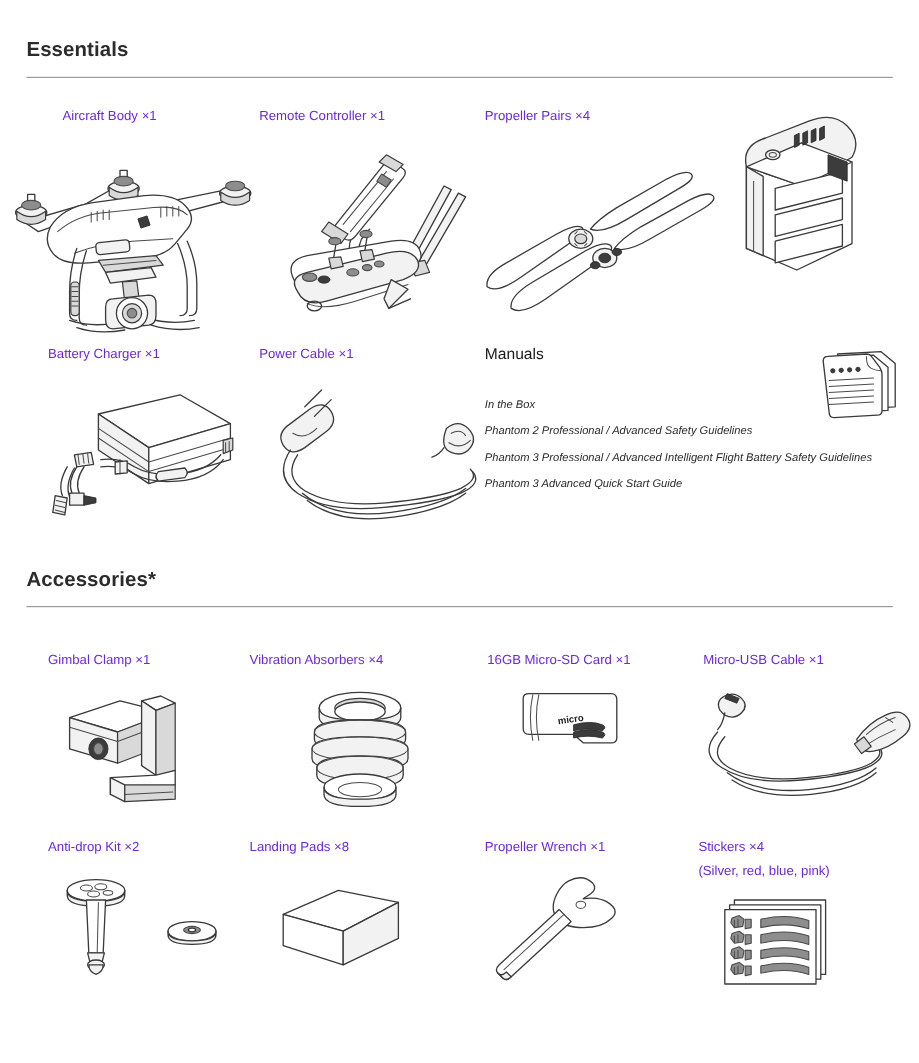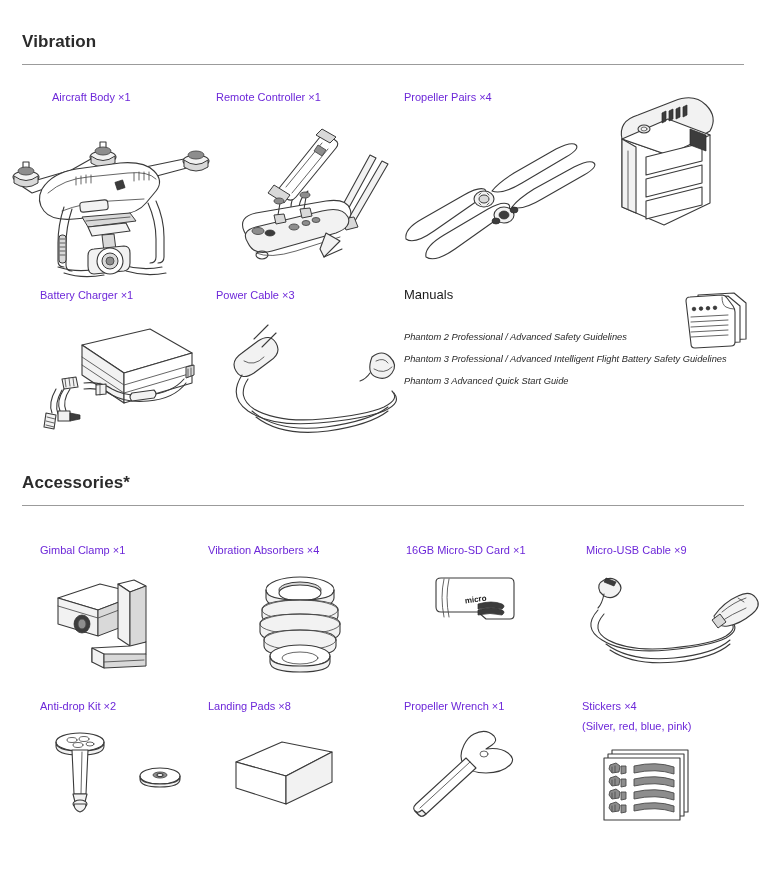--- a/index.html
+++ b/index.html
@@ -50,21 +50,21 @@
   .manual-list .manual-line{margin-bottom:9px;}
   .doc-icon{position:absolute;right:0;top:4px;}
   .sd-txt{font-size:8px;font-weight:bold;fill:#1c1c1c;font-family:"Liberation Sans",sans-serif;}
 </style>
 </head>
 <body>
 
 <div class="page">
 
   <div class="section" style="padding-top:32px;">
-    <div class="section-title">Vibration</div>
+    <div class="section-title">Essentials</div>
     <div class="rule"></div>
 
     <div class="grid" style="margin-top:22px;">
 
       <div class="cell" style="width:196px;">
         <div class="cap" style="padding-left:34px;">Aircraft Body ×1</div>
         <div class="art" style="height:160px;margin-top:8px;">
           <svg width="200" height="160" viewBox="0 0 200 160" style="margin-left:-12px;">
 
             <path class="ln" d="M14 70 L62 56 L72 62 L26 78 Z"></path>
@@ -262,21 +262,21 @@
             <path class="fl-l" d="M24 94 l12 0 l0 10 l-12 0 Z"></path>
             <path class="fl-k" d="M36 96 l10 2 l0 4 l-10 2 Z"></path>
 
             <path class="fl-l" d="M12 96 l10 2 l-2 14 l-10 -2 Z"></path>
             <path class="ln-t" d="M13 100 l8 2 M12 104 l8 2 M12 108 l8 2"></path>
           </svg>
         </div>
       </div>
 
       <div class="cell" style="width:190px;">
-        <div class="cap" style="padding-left:2px;">Power Cable ×3</div>
+        <div class="cap" style="padding-left:2px;">Power Cable ×1</div>
         <div class="art" style="height:130px;margin-top:12px;">
           <svg width="190" height="130" viewBox="0 0 190 130" style="margin-left:6px;">
 
             <path class="fl-l" d="M16 54 q-6 -10 6 -18 l16 -12 q12 -8 18 2 q6 10 -6 18 l-16 12 q-12 8 -18 -2 Z"></path>
             <path class="ln" d="M34 22 L48 8"></path>
             <path class="ln" d="M42 30 L56 16"></path>
             <path class="ln-t" d="M24 44 q10 6 20 -4"></path>
 
             <path class="ln" d="M22 58 q-14 22 6 36 q24 16 70 12 q46 -4 66 -12 q18 -8 10 -18"></path>
             <path class="ln" d="M28 62 q-12 18 6 30 q24 14 68 10 q44 -4 62 -12 q16 -8 8 -16"></path>
@@ -300,20 +300,21 @@
             <path class="fl-w" d="M10 12 q0 -4 4 -4 l32 -2 q3 0 5 3 l6 8 q2 3 2 6 l0 30 q0 4 -4 4 l-36 2 q-4 0 -4 -4 Z"></path>
             <path class="ln-t" d="M46 8 q0 8 4 10 q4 2 8 2"></path>
             <circle class="fl-k" cx="18" cy="20" r="1.8"></circle>
             <circle class="fl-k" cx="25" cy="19.6" r="1.8"></circle>
             <circle class="fl-k" cx="32" cy="19.2" r="1.8"></circle>
             <circle class="fl-k" cx="39" cy="18.8" r="1.8"></circle>
             <path class="ln-t" d="M15 28 L52 26 M15 33 L52 31 M15 38 L52 36 M15 43 L52 41 M15 48 L52 46"></path>
           </svg>
         </div>
         <div class="manual-list">
+          <div class="manual-line">In the Box</div>
           <div class="manual-line">Phantom 2 Professional / Advanced Safety Guidelines</div>
           <div class="manual-line">Phantom 3 Professional / Advanced Intelligent Flight Battery Safety Guidelines</div>
           <div class="manual-line">Phantom 3 Advanced Quick Start Guide</div>
         </div>
       </div>
     </div>
   </div>
 
   <div class="section" style="margin-top:26px;">
     <div class="section-title">Accessories*</div>
@@ -378,21 +379,21 @@
             <path class="ln-t" d="M24 7 q-4 18 0 38"></path>
             <path class="ln-t" d="M29 7 q-4 18 0 38"></path>
             <text class="sd-txt" x="56" y="30" text-anchor="middle" transform="rotate(-8 56 30)">micro</text>
             <path class="fl-k" d="M58 32 q14 -4 24 0 q4 2 0 5 q-12 -3 -24 0 Z"></path>
             <path class="fl-k" d="M58 38 q14 -4 24 0 q4 2 0 5 q-12 -3 -24 0 Z"></path>
           </svg>
         </div>
       </div>
 
       <div class="cell" style="width:186px;">
-        <div class="cap" style="padding-left:0px;">Micro-USB Cable ×9</div>
+        <div class="cap" style="padding-left:0px;">Micro-USB Cable ×1</div>
         <div class="art" style="height:100px;margin-top:12px;">
           <svg width="180" height="100" viewBox="0 0 180 100" style="margin-left:-4px;">
 
             <path class="fl-l" d="M18 20 q-4 -8 4 -12 q8 -4 14 2 q6 6 0 12 q-6 6 -14 2 Z"></path>
             <path class="fl-k" d="M24 6 l10 4 l-2 4 l-10 -4 Z"></path>
             <path class="ln" d="M22 22 q-2 10 -6 14"></path>
 
             <path class="ln" d="M16 38 q-16 18 4 30 q22 14 66 10 q42 -4 58 -12 q14 -8 6 -16"></path>
             <path class="ln" d="M22 42 q-14 16 4 26 q22 12 64 8 q40 -4 54 -12 q12 -8 4 -14"></path>
             <path class="ln" d="M24 72 q24 18 68 14 q40 -4 56 -18"></path>

